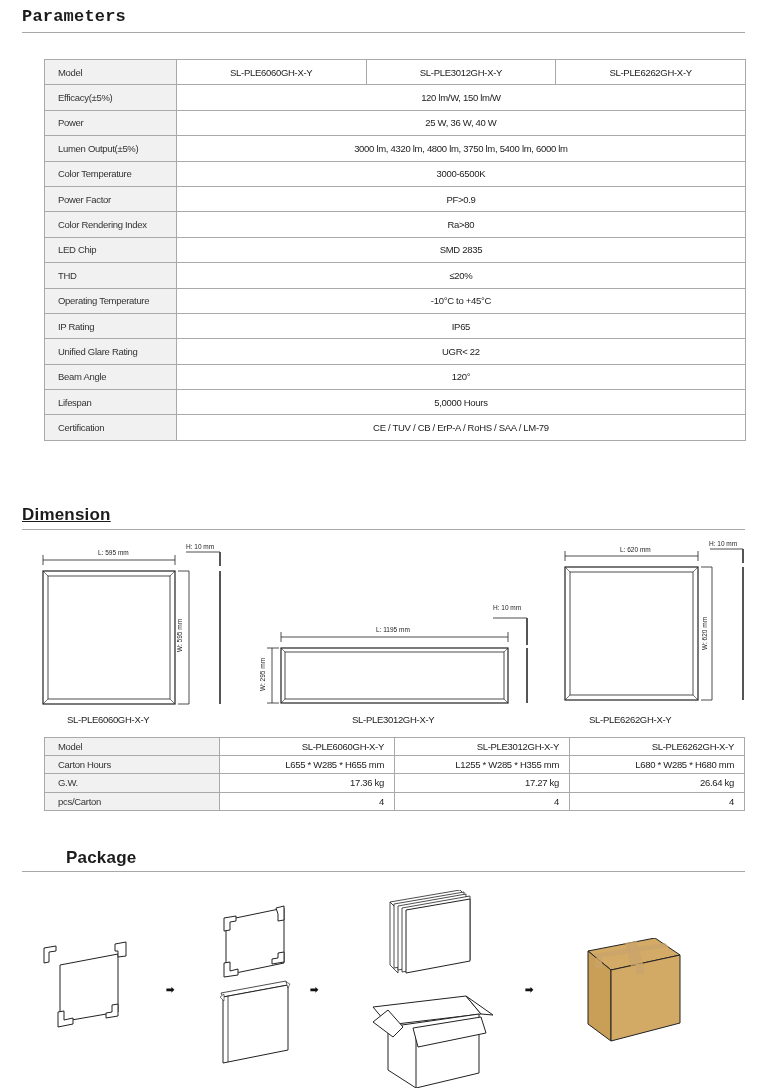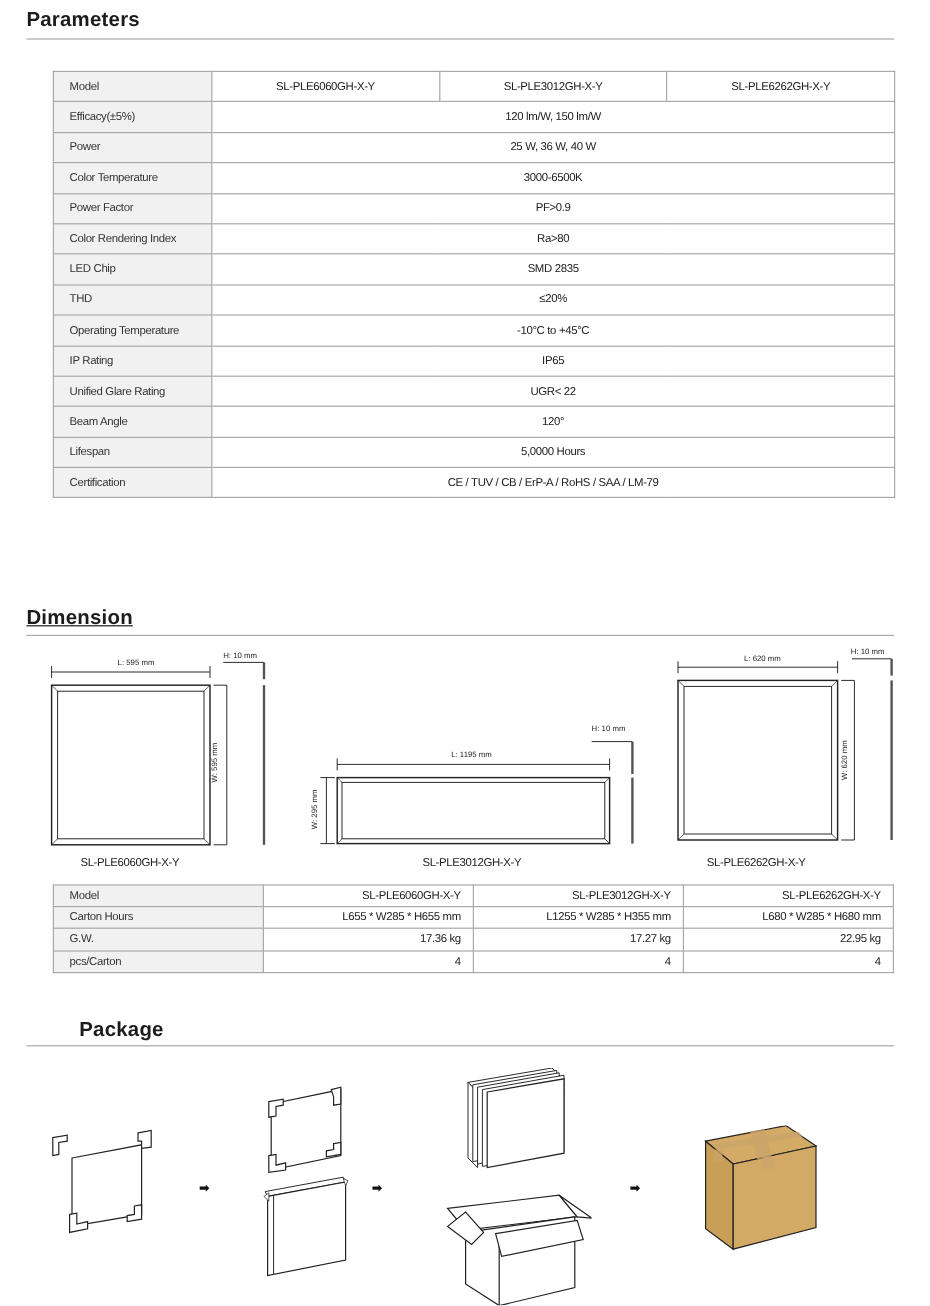--- a/index.html
+++ b/index.html
@@ -37,38 +37,42 @@
   table.dims td { border: 1px solid #a9a9a9; height: 18.2px; padding: 0 10px; }
   table.dims td.lbl { background: #f1f1f1; width: 175px; padding-left: 13px; color: #333; }
   table.dims td.val { text-align: right; width: 175px; color: #222; }
 
   .arrow { position: absolute; font-size: 10px; color: #111; font-weight: bold; }
   svg { display: block; }
 </style>
 </head>
 <body>
 
-<div class="section-title" style="top:7px;">Parameters</div>
+<div class="section-title" style="top:7px;font-family:Liberation Mono, monospace;">Parameters</div>
 <div class="rule" style="top:32px;"></div>
 
 <table class="params">
   <tbody>
       <tr>
     <td class="lbl">Model</td>
     <td class="val mcol">SL-PLE6060GH-X-Y</td>
     <td class="val mcol">SL-PLE3012GH-X-Y</td>
     <td class="val mcol">SL-PLE6262GH-X-Y</td>
   </tr>
   <tr>
         <td class="lbl">Efficacy(±5%)</td>
         <td class="val" colspan="3">120 lm/W, 150 lm/W</td>
       </tr>
   <tr>
         <td class="lbl">Power</td>
         <td class="val" colspan="3">25 W, 36 W, 40 W</td>
+      </tr>
+  <tr>
+        <td class="lbl">Lumen Output(±5%)</td>
+        <td class="val" colspan="3">3000 lm, 4320 lm, 4800 lm, 3750 lm, 5400 lm, 6000 lm</td>
       </tr>
   <tr>
         <td class="lbl">Color Temperature</td>
         <td class="val" colspan="3">3000-6500K</td>
       </tr>
   <tr>
         <td class="lbl">Power Factor</td>
         <td class="val" colspan="3">PF&gt;0.9</td>
       </tr>
   <tr>
@@ -200,21 +204,21 @@
   <tr>
         <td class="lbl">Carton Hours</td>
         <td class="val">L655 * W285 * H655 mm</td>
         <td class="val">L1255 * W285 * H355 mm</td>
         <td class="val">L680 * W285 * H680 mm</td>
       </tr>
   <tr>
         <td class="lbl">G.W.</td>
         <td class="val">17.36 kg</td>
         <td class="val">17.27 kg</td>
-        <td class="val">22.95 kg</td>
+        <td class="val">26.64 kg</td>
       </tr>
   <tr>
         <td class="lbl">pcs/Carton</td>
         <td class="val">4</td>
         <td class="val">4</td>
         <td class="val">4</td>
       </tr>
 </tbody>
   </table>
 

